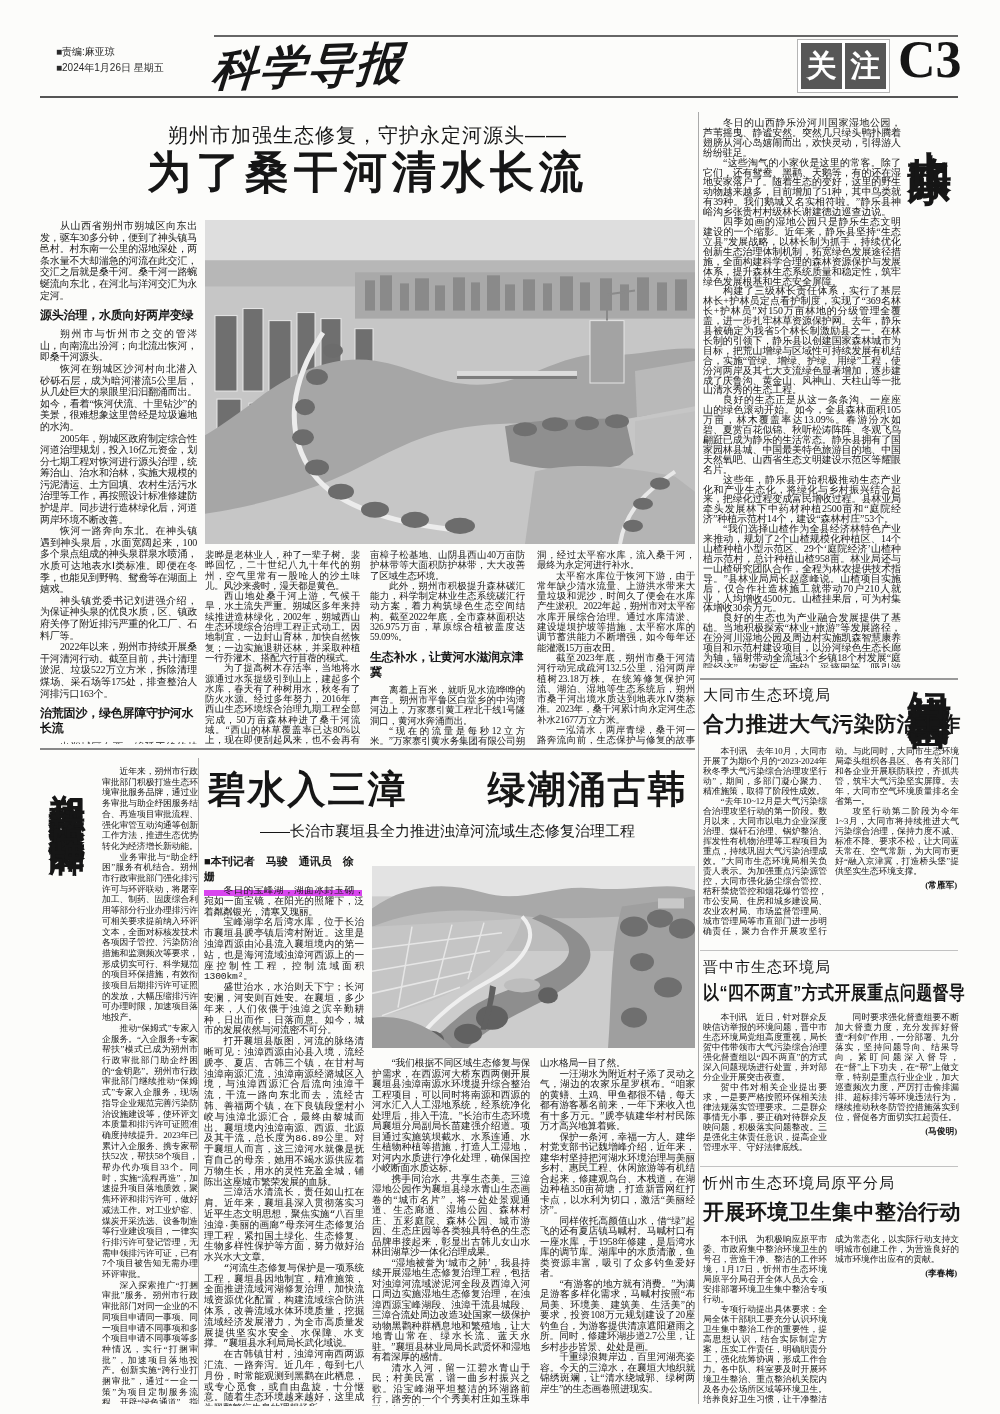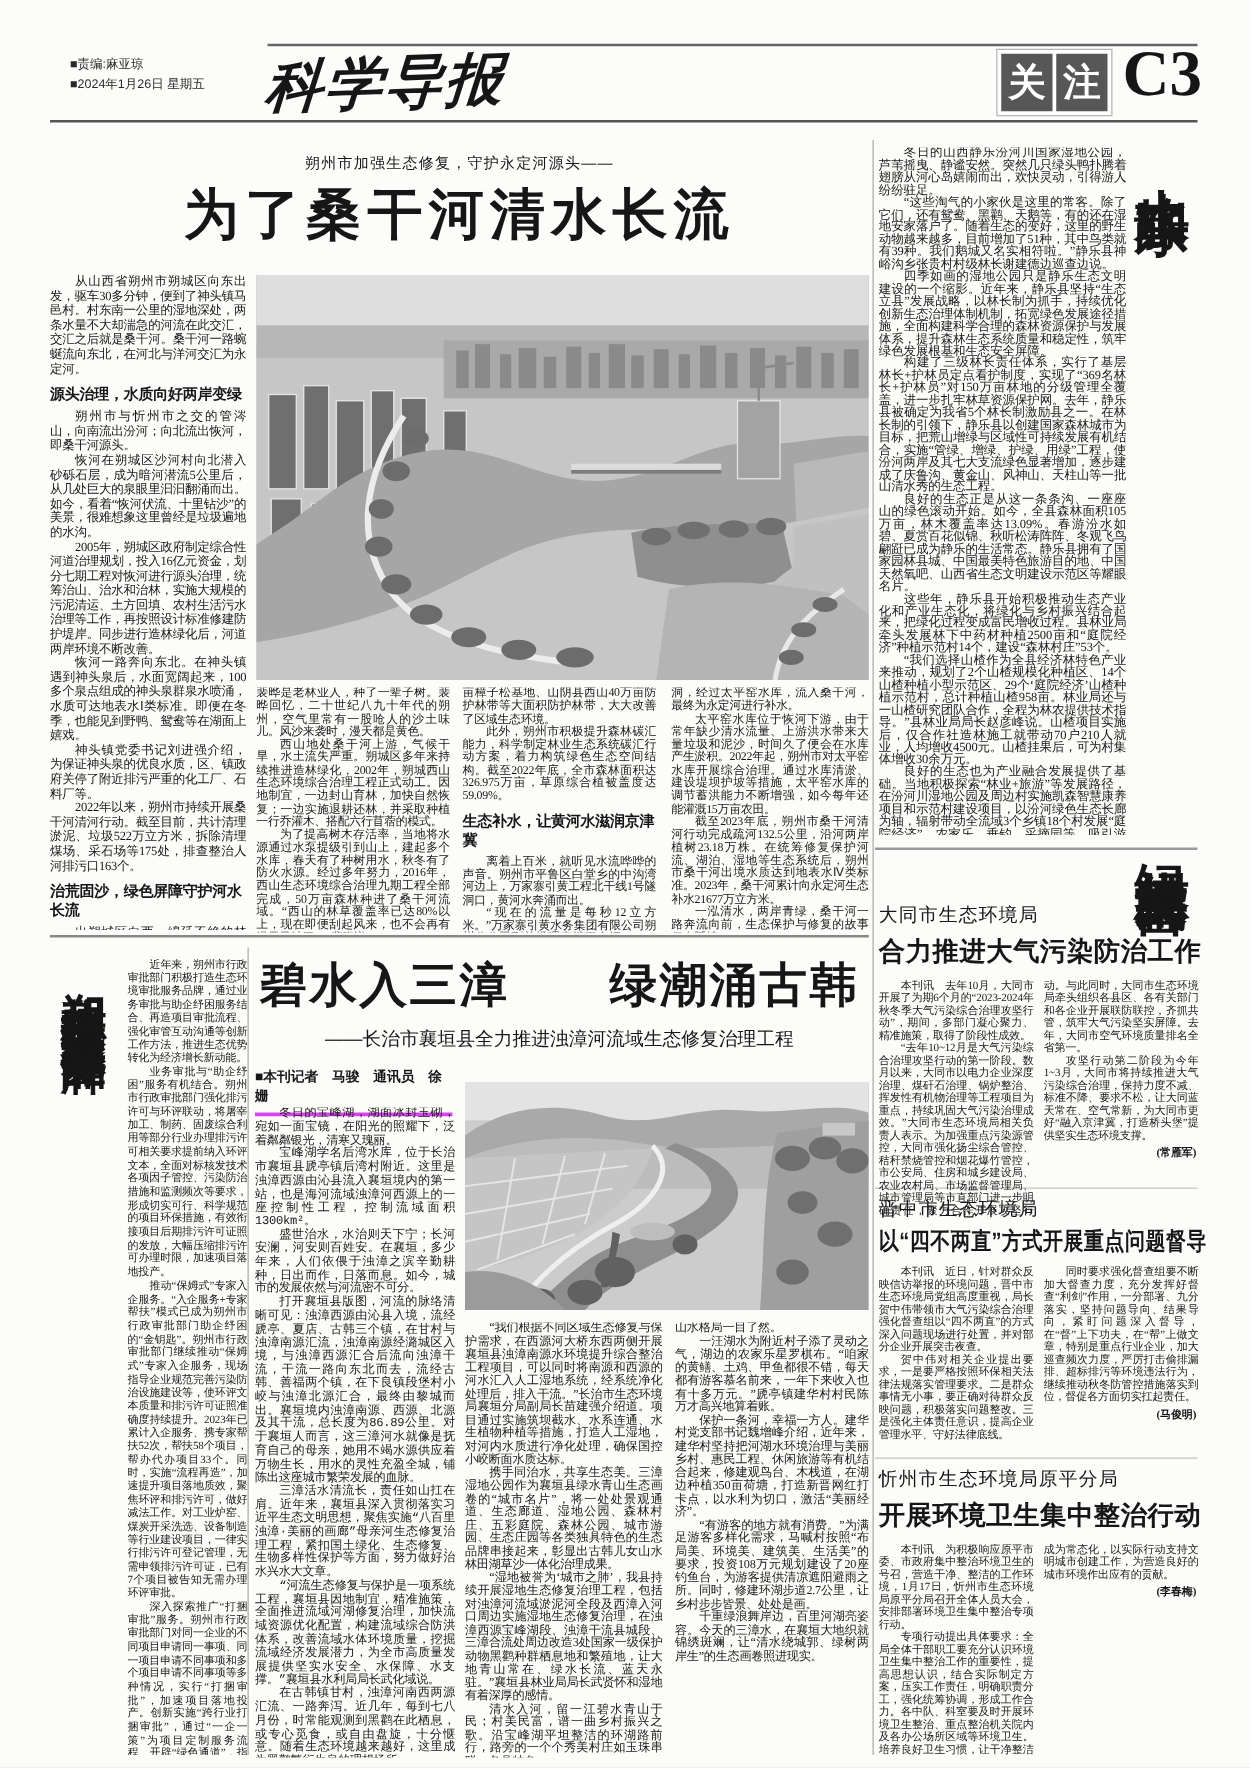--- a/index.html
+++ b/index.html
@@ -16,36 +16,36 @@
            font-weight:700;font-size:30px;display:flex;align-items:center;justify-content:center;}
   .pageno{font-family:"Liberation Serif",serif;font-weight:700;font-size:52px;}
   
   .col{position:absolute;overflow:hidden;text-align:justify;}
   .para{margin:0;text-indent:2em;}
   .para.cont{text-indent:0;}
   .para.sub{font-family:"Liberation Sans",sans-serif;font-weight:700;text-indent:0;text-align:left;
             font-size:12px;line-height:15px;margin:7px 0 5px;}
   .para.by{text-indent:0;text-align:right;font-weight:700;margin-top:4px;padding-right:2px;}
   
-  .kicker{font-family:"Liberation Sans",sans-serif;font-size:12px;letter-spacing:1px;text-align:center;}
+  .kicker{font-family:"Liberation Sans",sans-serif;font-size:20px;letter-spacing:1px;text-align:center;}
   .mainhead{font-family:"Liberation Sans",sans-serif;font-weight:900;font-size:44px;letter-spacing:5px;
             text-align:center;line-height:56px;}
   .mcol1{font-size:10px;line-height:11.6px;letter-spacing:-0.2px;}
   .mcol{font-size:9.5px;line-height:10.3px;letter-spacing:-0.2px;}
   .photo{position:absolute;overflow:hidden;background:#cfcfcf;}
   .photo svg{display:block;width:100%;height:100%;}
   
   .scol{font-size:10px;line-height:9.9px;letter-spacing:-0.1px;}
   .vtitle{position:absolute;writing-mode:vertical-rl;text-orientation:upright;font-weight:700;
           font-family:"Liberation Serif",serif;}
   
   .feathead{font-weight:700;font-size:38px;letter-spacing:2px;text-align:center;line-height:46px;}
   .featsub{font-family:"Liberation Sans",sans-serif;font-size:15px;text-align:center;}
   .featby{font-family:"Liberation Sans",sans-serif;font-weight:700;font-size:11px;
-          border-bottom:3px solid #d946ef;padding-bottom:6px;}
+          border-bottom:6px solid #d946ef;padding-bottom:6px;}
   .fcol1{font-size:9.7px;line-height:10.8px;letter-spacing:-0.2px;font-family:Liberation Mono, monospace;}
   .fcol{font-size:9.7px;line-height:10.5px;letter-spacing:-0.2px;}
   
   .lbody{font-size:8.8px;line-height:10.7px;letter-spacing:-0.1px;}
   
   .bkick{font-family:"Liberation Sans",sans-serif;font-size:15px;letter-spacing:1px;}
   .bhead{font-family:"Liberation Sans",sans-serif;font-weight:900;font-size:21px;letter-spacing:0.5px;
          white-space:nowrap;}
   .bhead.squeeze{font-size:19px;transform:scaleX(.84);transform-origin:0 0;}
   .bbody{position:absolute;column-count:2;column-gap:8px;column-fill:auto;overflow:hidden;
@@ -268,26 +268,27 @@
     <div class="col fcol" style="left:172px;top:300px;width:158px;height:348px;">
         <p class="para">“我们根据不同区域生态修复与保护需求，在西源河大桥东西两侧开展襄垣县浊漳南源水环境提升综合整治工程项目，可以同时将南源和西源的河水汇入人工湿地系统，经系统净化处理后，排入干流。”长治市生态环境局襄垣分局副局长苗建强介绍道。项目通过实施筑坝截水、水系连通、水生植物种植等措施，打造人工湿地，对河内水质进行净化处理，确保国控小峧断面水质达标。</p>
         <p class="para">携手同治水，共享生态美。三漳湿地公园作为襄垣县绿水青山生态画卷的“城市名片”，将一处处景观通道、生态廊道、湿地公园、森林村庄、五彩庭院、森林公园、城市游园、生态庄园等各类独具特色的生态品牌串接起来，彰显出古韩儿女山水林田湖草沙一体化治理成果。</p>
         <p class="para">“湿地被誉为‘城市之肺’，我县持续开展湿地生态修复治理工程，包括对浊漳河流域淤泥河全段及西漳入河口周边实施湿地生态修复治理，在浊漳西源宝峰湖段、浊漳干流县城段、三漳合流处周边改造3处国家一级保护动物黑鹳种群栖息地和繁殖地，让大地青山常在、绿水长流、蓝天永驻。”襄垣县林业局局长武贤怀和湿地有着深厚的感情。</p>
         <p class="para">清水入河，留一江碧水青山于民；村美民富，谱一曲乡村振兴之歌。沿宝峰湖平坦整洁的环湖路前行，路旁的一个个秀美村庄如玉珠串联，各具特色，</p>
       </div>
     <div class="col fcol" style="left:340px;top:300px;width:155px;height:348px;">
         <p class="para cont">山水格局一目了然。</p>
         <p class="para">一汪湖水为附近村子添了灵动之气，湖边的农家乐星罗棋布。“咱家的黄鳝、土鸡、甲鱼都很不错，每天都有游客慕名前来，一年下来收入也有十多万元。”虒亭镇建华村村民陈万才高兴地算着账。</p>
         <p class="para">保护一条河，幸福一方人。建华村党支部书记魏增峰介绍，近年来，建华村坚持把河湖水环境治理与美丽乡村、惠民工程、休闲旅游等有机结合起来，修建观鸟台、木栈道，在湖边种植350亩荷塘，打造新晋网红打卡点，以水利为切口，激活“美丽经济”。</p>
+        <p class="para">同样依托高颜值山水，借“绿”起飞的还有夏店镇马喊村。马喊村口有一座水库，于1958年修建，是后湾水库的调节库。湖库中的水质清澈，鱼类资源丰富，吸引了众多钓鱼爱好者。</p>
         <p class="para">“有游客的地方就有消费。”为满足游客多样化需求，马喊村按照“布局美、环境美、建筑美、生活美”的要求，投资108万元规划建设了20座钓鱼台，为游客提供清凉遮阳避雨之所。同时，修建环湖步道2.7公里，让乡村步步皆景、处处是画。</p>
         <p class="para">千重绿浪舞岸边，百里河湖亮姿容。今天的三漳水，在襄垣大地织就锦绣斑斓，让“清水绕城郭、绿树两岸生”的生态画卷照进现实。</p>
       </div>
   </div>
 
-  <div class="abs" style="left:703px;top:686px;width:256px;height:262px;margin-top:37px;">
+  <div class="abs" style="left:703px;top:686px;width:256px;height:262px;">
     <div class="bkick">大同市生态环境局</div>
     <div class="abs bhead" style="left:0;top:24px;">合力推进大气污染防治工作</div>
     <div class="bbody" style="left:0;top:60px;width:256px;height:196px;">
         <p class="para">本刊讯　去年10月，大同市开展了为期6个月的“2023-2024年秋冬季大气污染综合治理攻坚行动”，期间，多部门凝心聚力、精准施策，取得了阶段性成效。</p>
         <p class="para">“去年10~12月是大气污染综合治理攻坚行动的第一阶段。数月以来，大同市以电力企业深度治理、煤矸石治理、锅炉整治、挥发性有机物治理等工程项目为重点，持续巩固大气污染治理成效。”大同市生态环境局相关负责人表示。为加强重点污染源管控，大同市强化扬尘综合管控、秸秆禁烧管控和烟花爆竹管控，市公安局、住房和城乡建设局、农业农村局、市场监督管理局、城市管理局等市直部门进一步明确责任，聚力合作开展攻坚行动。与此同时，大同市生态环境局牵头组织各县区、各有关部门和各企业开展联防联控，齐抓共管，筑牢大气污染坚实屏障。去年，大同市空气环境质量排名全省第一。</p>
         <p class="para">攻坚行动第二阶段为今年1~3月，大同市将持续推进大气污染综合治理，保持力度不减、标准不降、要求不松，让大同蓝天常在、空气常新，为大同市更好“融入京津冀，打造桥头堡”提供坚实生态环境支撑。</p>
         <p class="para by">(常雁军)</p>
       </div>
   </div>
 

